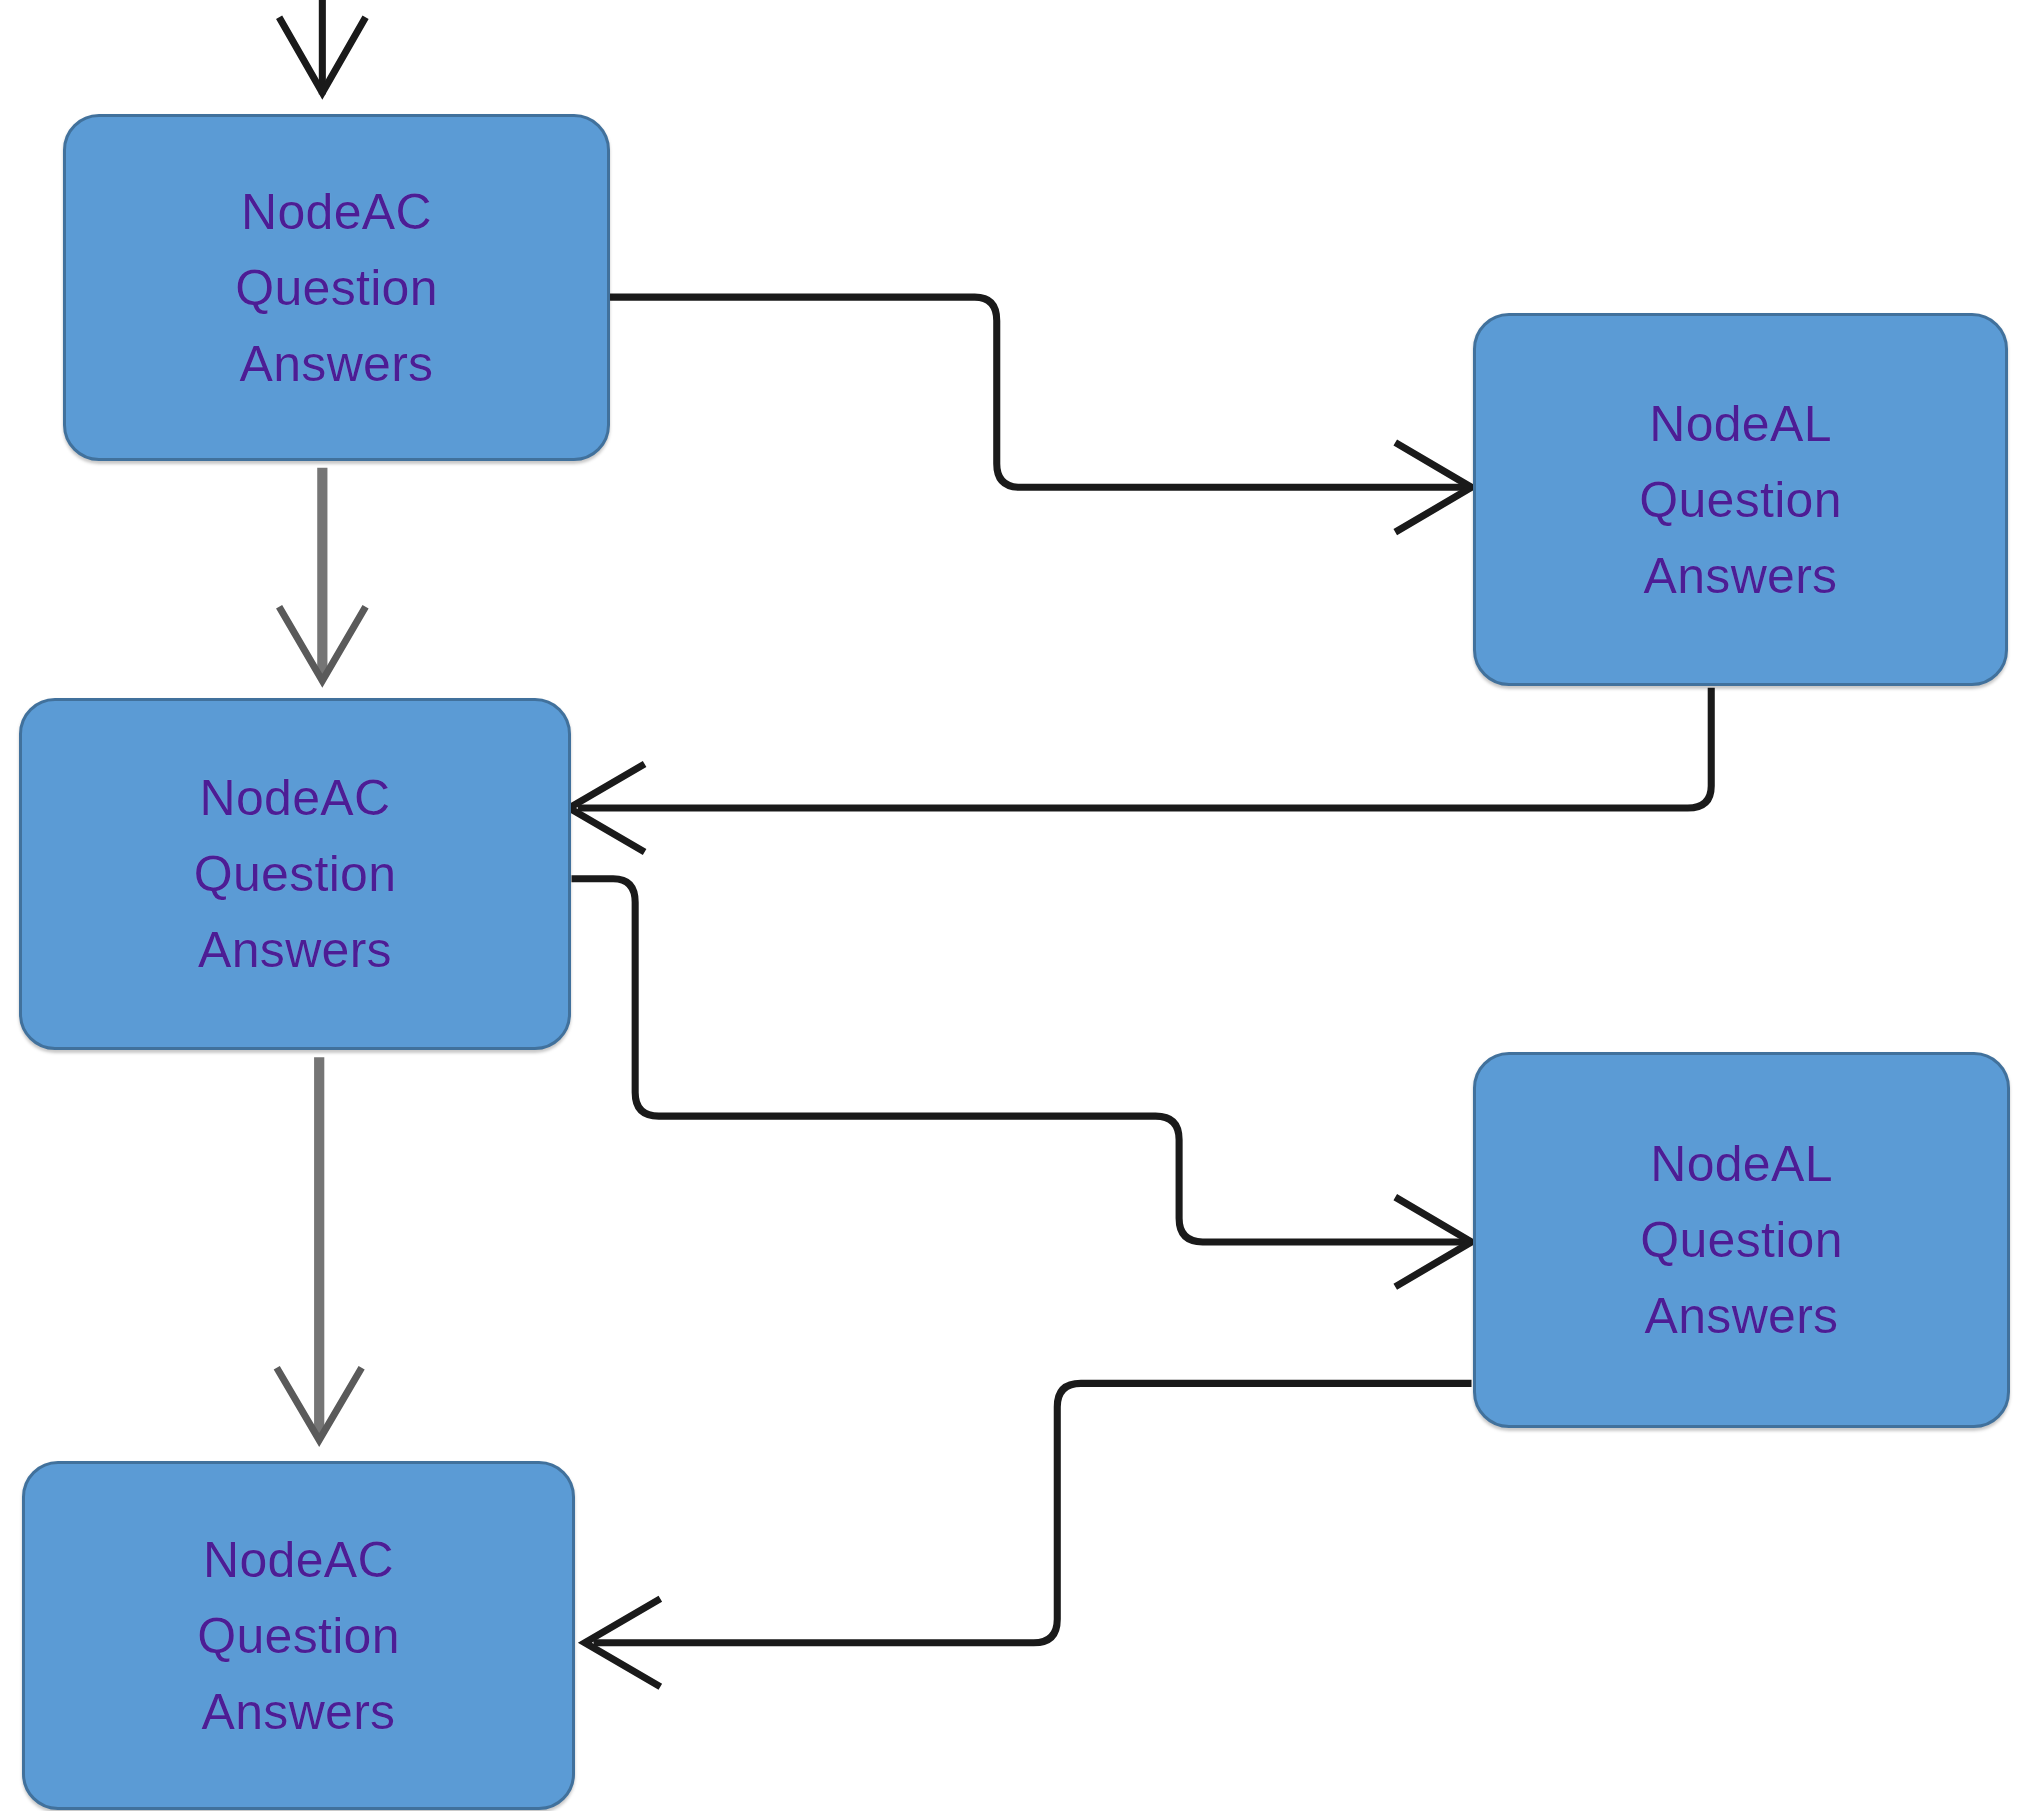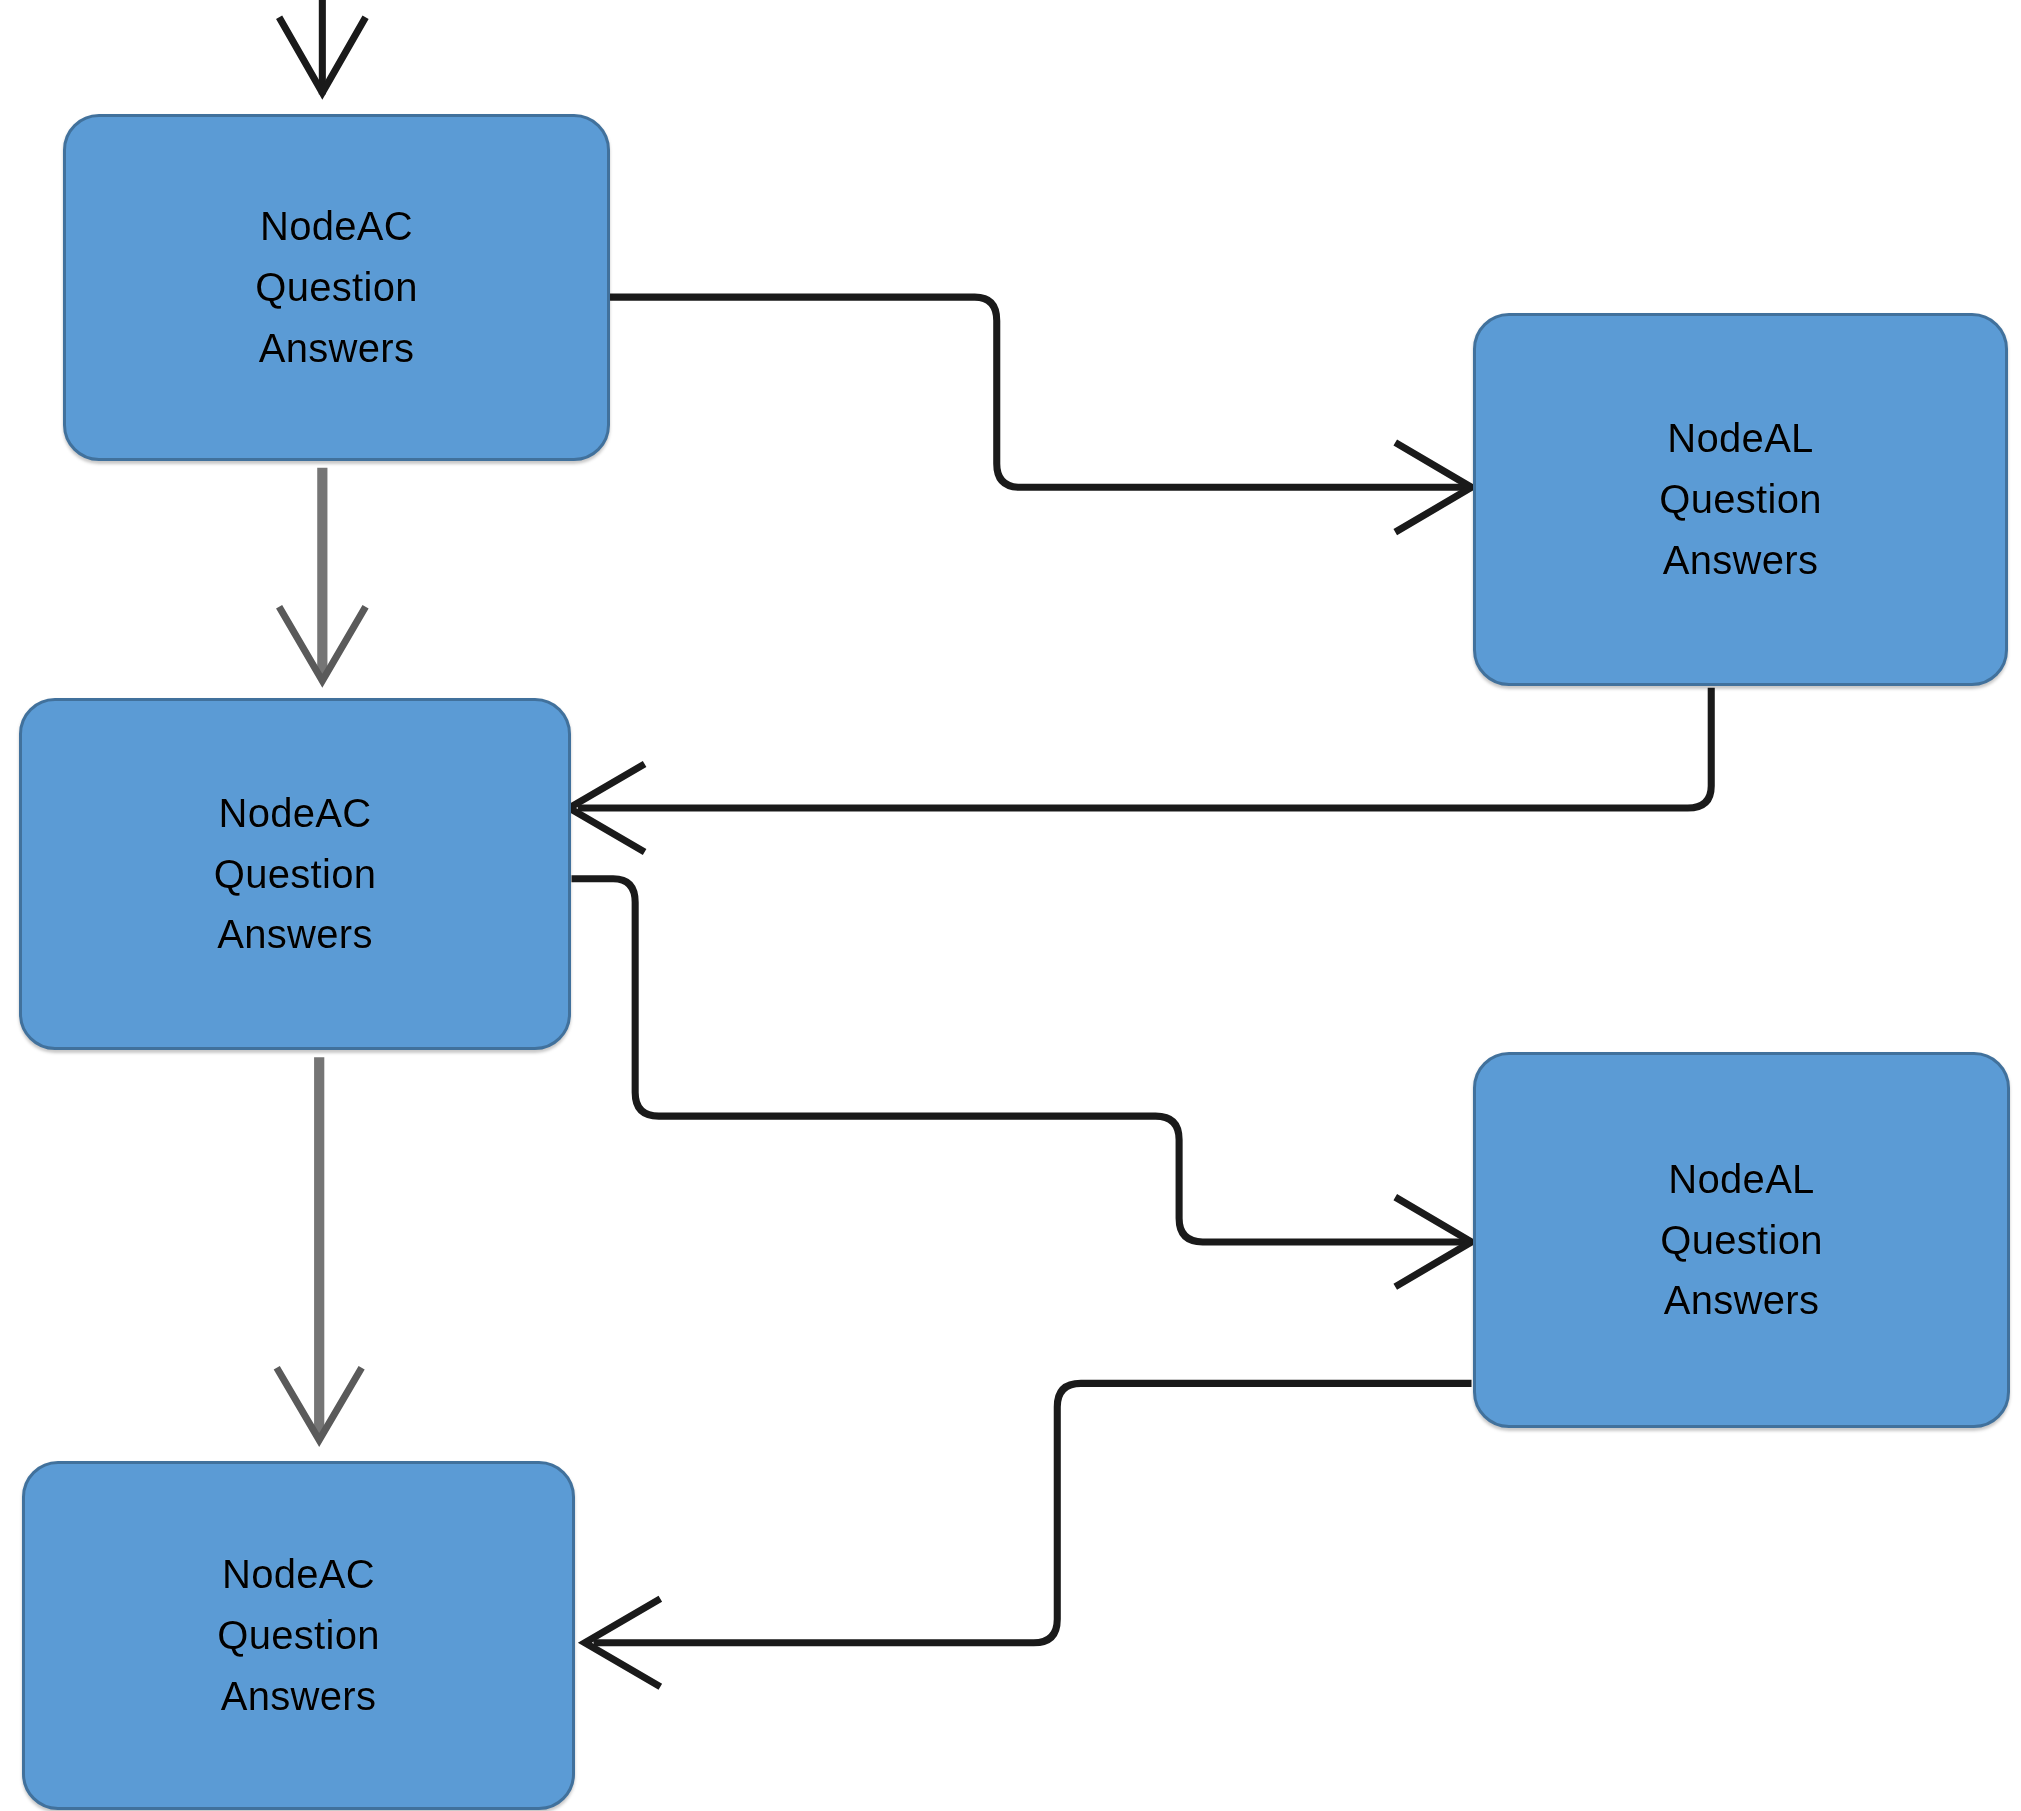--- a/index.html
+++ b/index.html
@@ -36,25 +36,25 @@
     flex-direction: column;
     align-items: center;
     justify-content: center;
     color: #FFFFFF;
     text-align: center;
     box-shadow: 0 2.4px 3.1px rgba(0,0,0,0.22);
     z-index: 2;
   }
   .node .line {
     display: block;
-    font-size: 40px;
+    font-size: 50px;
     line-height: 1.52;
     font-weight: 400;
     letter-spacing: 0.3px;
-    color: #000000;
+    color: #4c1d95;
     text-shadow: 0 0 0.8px rgba(255,255,255,0.35);
     white-space: nowrap;
   }
   .node.n1 { left: 63px;   top: 114px;  width: 547px; height: 347px; }
   .node.n2 { left: 1473px; top: 313px;  width: 535px; height: 373px; }
   .node.n3 { left: 19px;   top: 698px;  width: 552px; height: 352px; }
   .node.n4 { left: 1473px; top: 1052px; width: 537px; height: 376px; }
   .node.n5 { left: 22px;   top: 1461px; width: 553px; height: 349px; }
 </style>
 </head>

